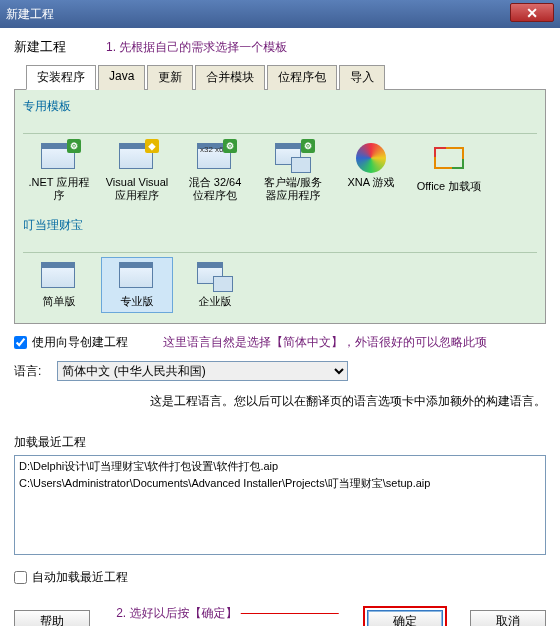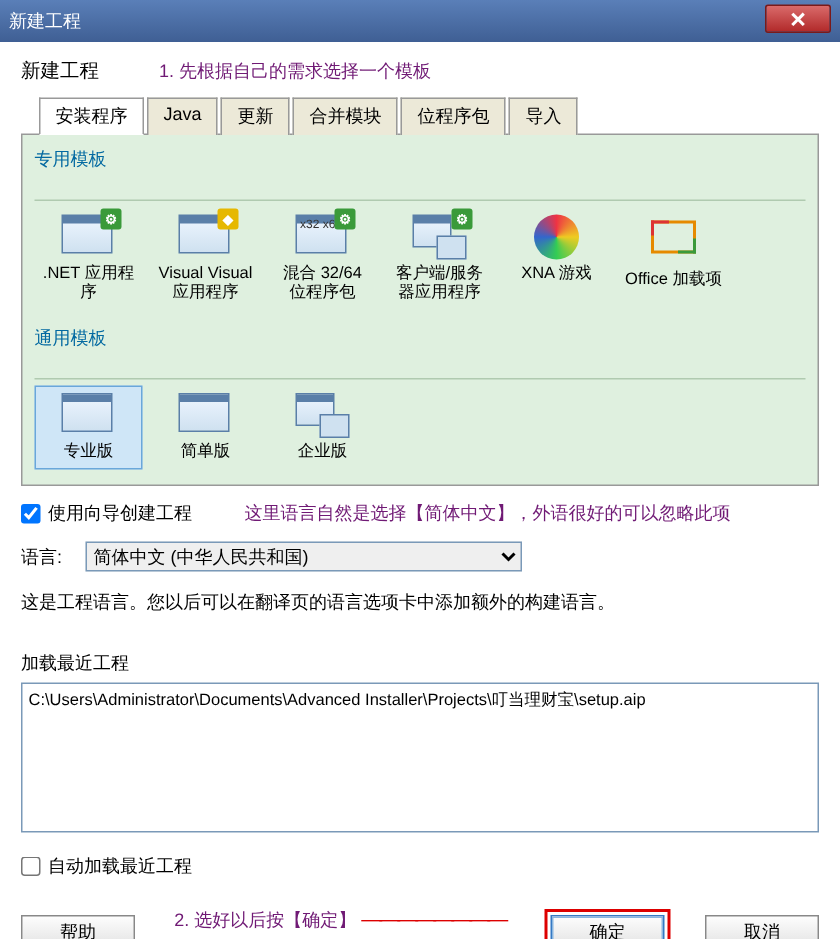--- a/index.html
+++ b/index.html
@@ -29,21 +29,21 @@
 .off-ic { width: 30px; height: 22px; margin: 4px auto 0; border: 2px solid #e68a00; position: relative; }
 .off-ic::before, .off-ic::after { content: ""; position: absolute; width: 10px; height: 8px; }
 .off-ic::before { top: -2px; left: -2px; border-top: 2px solid #d33; border-left: 2px solid #d33; }
 .off-ic::after { bottom: -2px; right: -2px; border-bottom: 2px solid #3a9a3a; border-right: 2px solid #3a9a3a; }
 .srv-ic .win { width: 26px; height: 22px; }
 .srv-ic .srv2 { position: absolute; right: 0; bottom: 0; width: 20px; height: 16px; border: 1px solid #5a7fa8; background: #cfe1f0; }
 .mix-lbl { position: absolute; top: 2px; left: 2px; font-size: 8px; color: #333; line-height: 8px; text-align: left; }
 .check-row { display: flex; align-items: center; margin-top: 10px; gap: 5px; }
 .lang-row { display: flex; align-items: center; margin-top: 10px; gap: 16px; }
 select { font-size: 12px; width: 291px; height: 20px; border: 1px solid #7a99b8; }
-.desc { margin-top: 12px; font-size: 12px; }
+.desc { margin-top: 12px; font-size: 12px; text-align: right; }
 .recent-lbl { margin-top: 24px; font-size: 12px; }
 .recent-box { border: 1px solid #7a99b8; height: 100px; margin-top: 4px; padding: 2px; overflow: auto; background: #fff; }
 .recent-box div { font-size: 11px; padding: 1px 2px; white-space: nowrap; }
 .btn-row { display: flex; align-items: center; margin-top: 18px; gap: 23px; }
 .btn { width: 76px; height: 22px; background: linear-gradient(#fdfdfd, #e3e3e3); border: 1px solid #888; font-size: 12px; display: flex; align-items: center; justify-content: center; }
 .ok-wrap { border: 2px solid #d00; padding: 2px; }
 .ok-wrap .btn { border: 1px solid #3579c4; box-shadow: inset 0 0 0 1px #8ab6e0; }
 .arrow { color: #d00; font-size: 14px; letter-spacing: -2px; }
 </style>
 </head>
@@ -113,33 +113,33 @@
         <div>XNA 游戏</div>
       </div>
       <div class="tpl">
         <div class="ic">
             <div class="off-ic"></div>
           </div>
         <div>Office 加载项</div>
       </div>
     </div>
 
-    <div class="group-h" style="margin-top:10px">通用模板</div>
+    <div class="group-h" style="margin-top:10px">叮当理财宝</div>
     <div class="tpl-row">
+      <div class="tpl">
+        <div class="ic">
+            <div class="win"></div>
+          </div>
+        <div>简单版</div>
+      </div>
       <div class="tpl selected">
         <div class="ic">
             <div class="win"></div>
           </div>
         <div>专业版</div>
-      </div>
-      <div class="tpl">
-        <div class="ic">
-            <div class="win"></div>
-          </div>
-        <div>简单版</div>
       </div>
       <div class="tpl">
         <div class="ic srv-ic">
             <div class="win"></div>
             <div class="srv2"></div>
           </div>
         <div>企业版</div>
       </div>
     </div>
   </div>
@@ -154,20 +154,21 @@
     <span>语言:</span>
     <select>
       <option>简体中文 (中华人民共和国)</option>
     </select>
   </div>
 
   <div class="desc">这是工程语言。您以后可以在翻译页的语言选项卡中添加额外的构建语言。</div>
 
   <div class="recent-lbl">加载最近工程</div>
   <div class="recent-box">
+    <div>D:\Delphi设计\叮当理财宝\软件打包设置\软件打包.aip</div>
     <div>C:\Users\Administrator\Documents\Advanced Installer\Projects\叮当理财宝\setup.aip</div>
   </div>
 
   <div class="check-row" style="margin-top:14px">
     <input type="checkbox" style="">
     <span>自动加载最近工程</span>
   </div>
 
   <div class="btn-row">
     <div class="btn">帮助</div>

